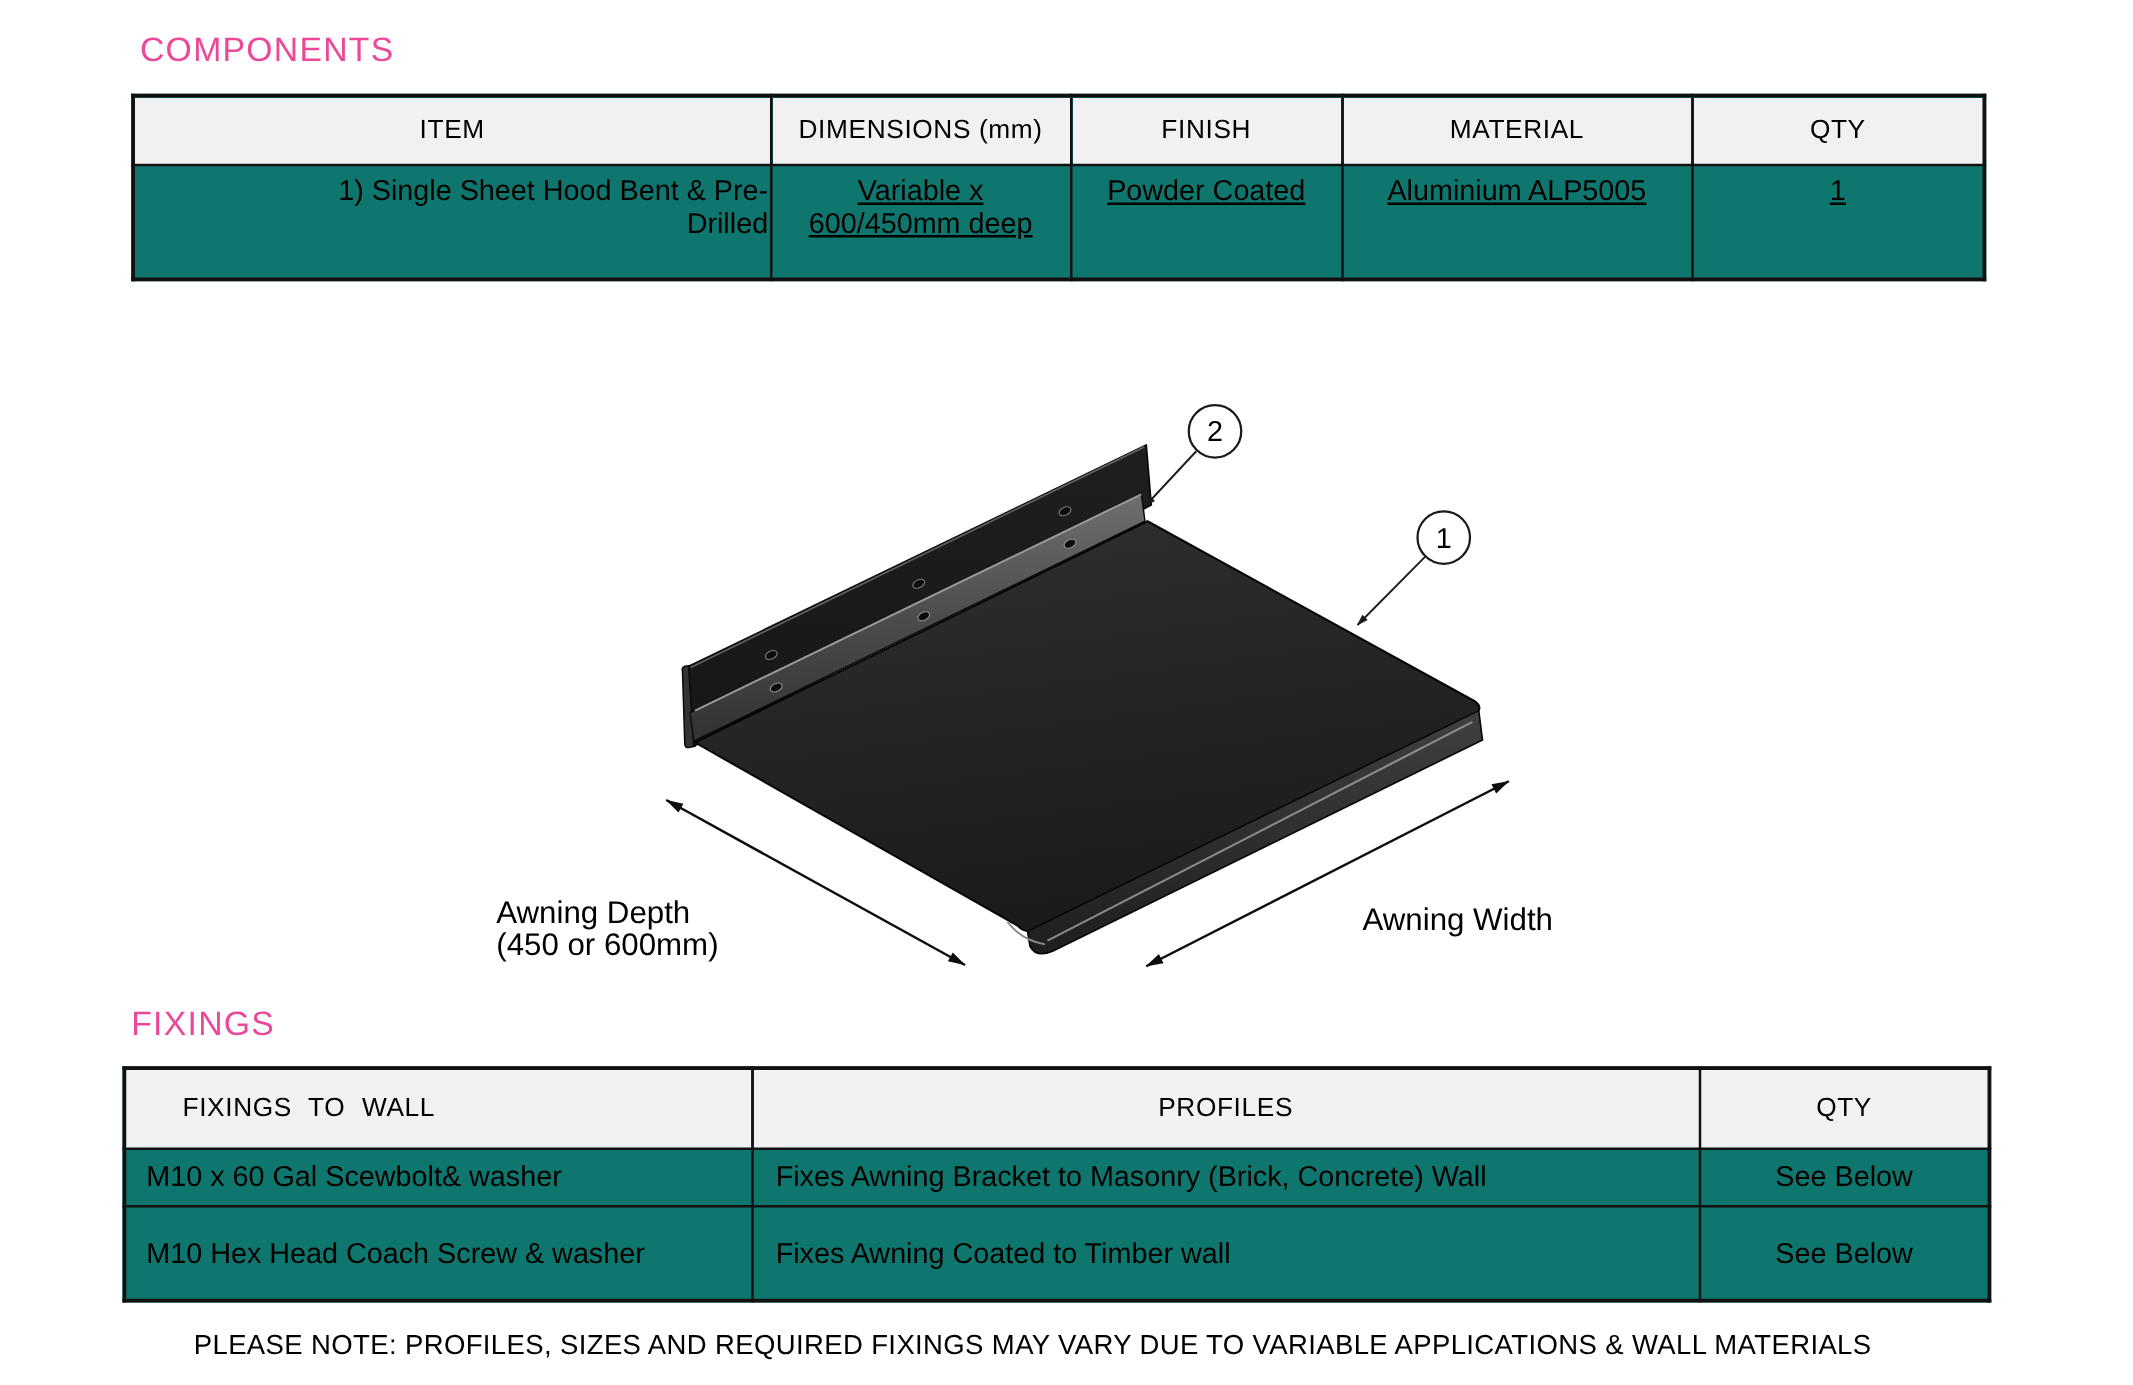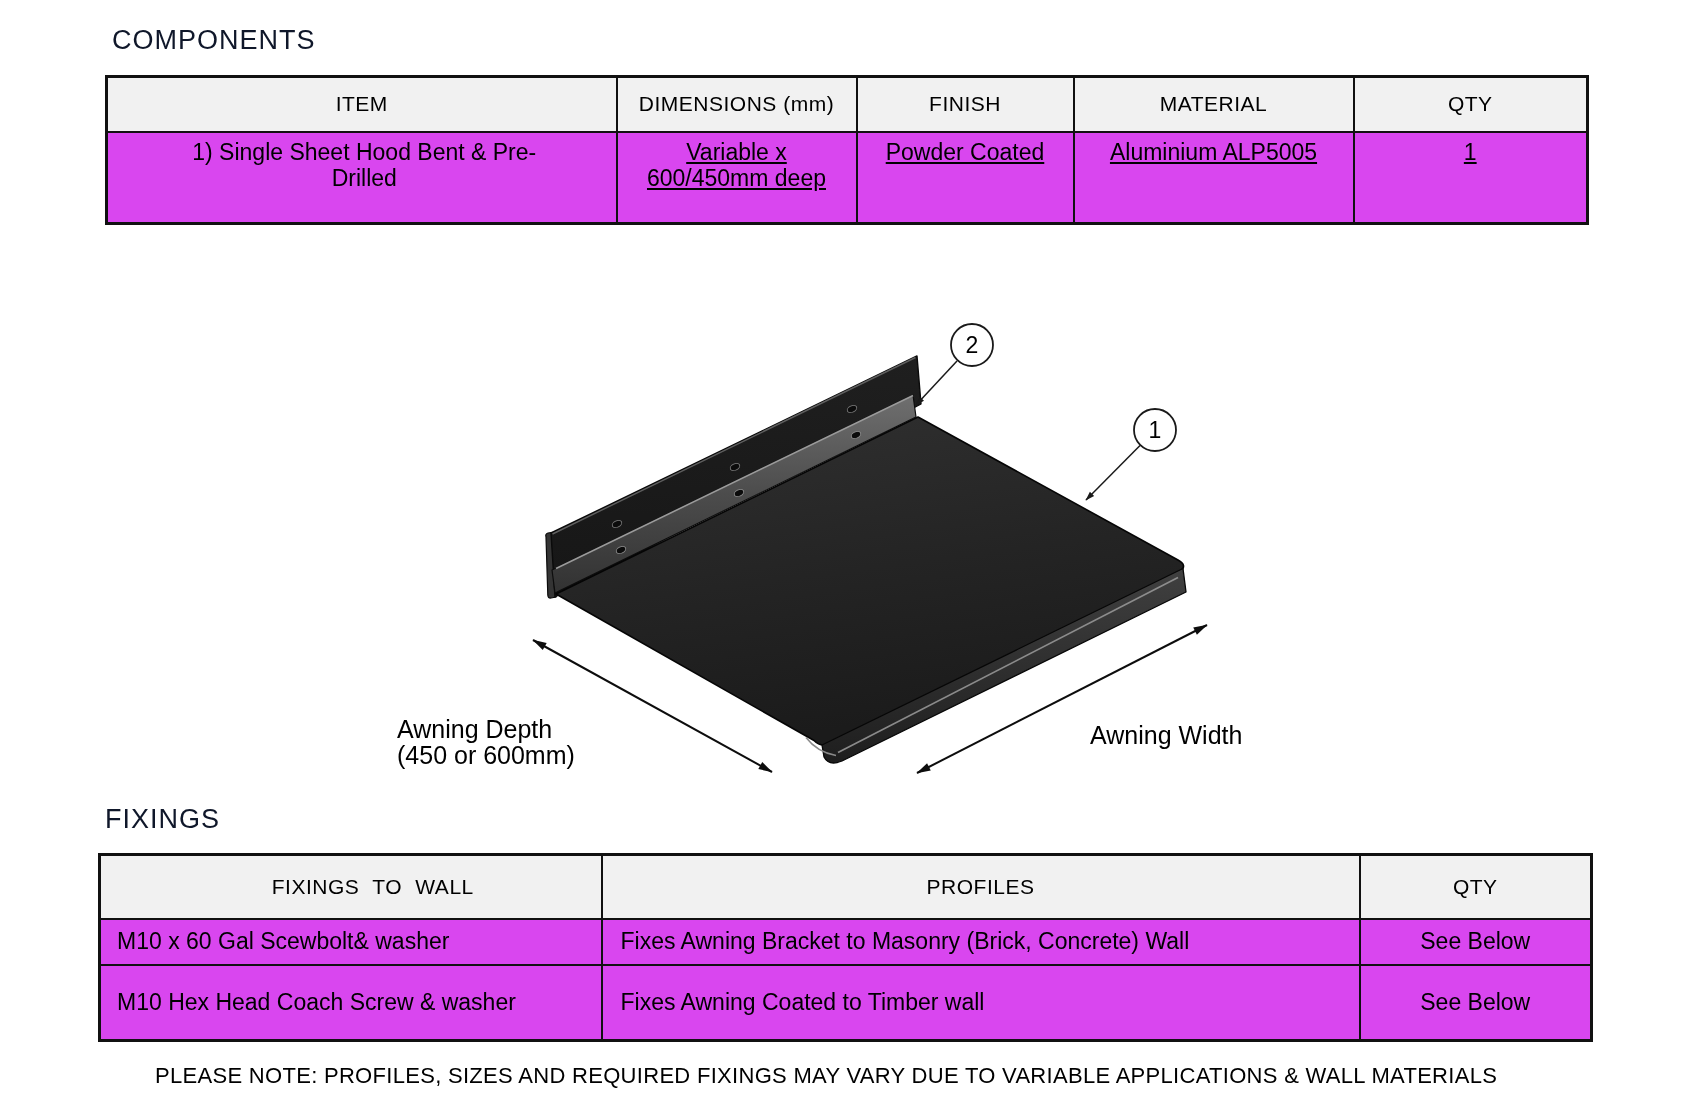--- a/index.html
+++ b/index.html
@@ -2,33 +2,33 @@
 <html><head>
 <meta charset="utf-8">
 <style>
   html,body{margin:0;padding:0;}
   body{
     width:1706px;height:1108px;position:relative;background:#ffffff;
     font-family:"Liberation Sans",sans-serif;color:#000;overflow:hidden;
   }
   .abs{position:absolute;}
   .section-heading{
-    font-size:27px;letter-spacing:1px;color:#0f172a;white-space:nowrap;
+    font-size:27px;letter-spacing:1px;color:#ec4899;white-space:nowrap;
   }
-  table{border-collapse:collapse;table-layout:fixed;background:#d946ef;}
+  table{border-collapse:collapse;table-layout:fixed;background:#0f766e;}
   table.spec{border:3px solid #111;}
   .spec th,.spec td{border:2px solid #111;overflow:hidden;}
   .spec th{background:#f1f1f1;font-weight:normal;font-size:21px;letter-spacing:0.5px;}
   .spec td{font-size:23px;}
   
   .comp td{vertical-align:top;padding-top:6px;line-height:26px;}
-  .comp td.item{ text-align:center;padding-left:6px;}
+  .comp td.item{ text-align:right;padding-left:6px;}
   .comp td.center{text-align:center;text-decoration:underline;}
   
-  .fix th.left{text-align:center;padding-left:45px;word-spacing:7px;}
+  .fix th.left{text-align:left;padding-left:45px;word-spacing:7px;}
   .fix td{vertical-align:middle;}
   .fix td.left1{padding-left:16px;}
   .fix td.left2{padding-left:18px;}
   .fix td.center{text-align:center;}
   .note{
     font-size:22px;letter-spacing:0.3px;white-space:nowrap;
   }
   svg text{font-family:"Liberation Sans",sans-serif;fill:#000;}
   .dim-label{font-size:25px;}
   .balloon-num{font-size:23px;text-anchor:middle;}

